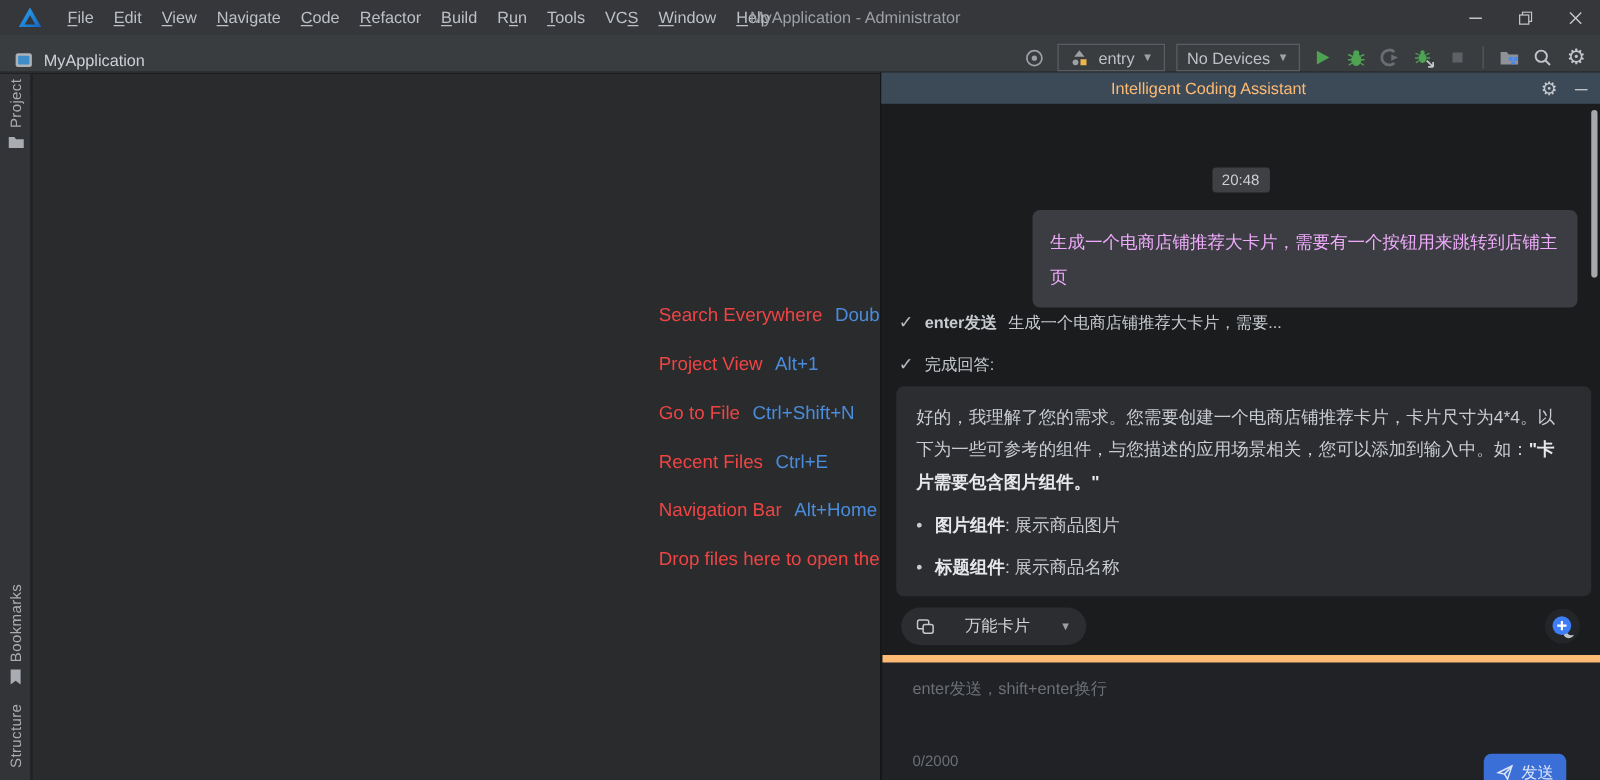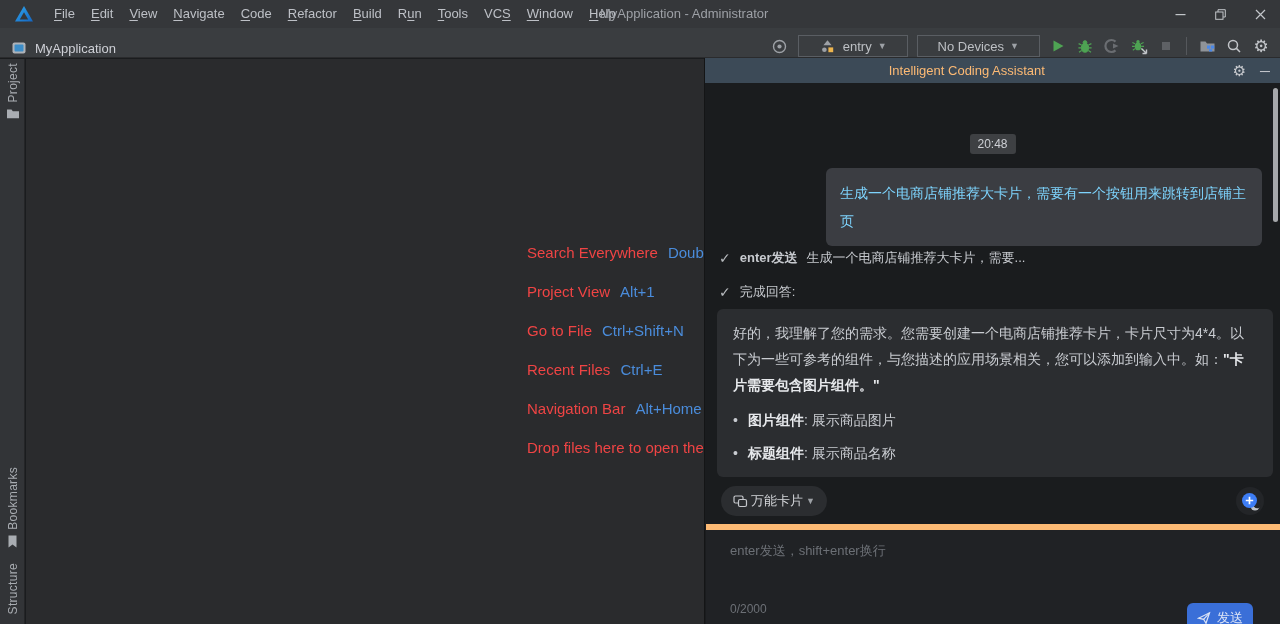--- a/index.html
+++ b/index.html
@@ -22,21 +22,21 @@
   .win-controls { position:absolute; right:0; top:0; height:28px; display:flex; }
   .win-btn { width:40px; height:28px; display:flex; align-items:center; justify-content:center; color:#C2C5C9; }
 
   
   .toolbar { position:absolute; left:0; top:28px; width:1280px; height:30px;
     background:#3A3D40; border-bottom:1px solid #2A2B2D; display:flex; align-items:flex-end; }
   .toolbar-left { display:flex; align-items:center; gap:7px; padding-left:10px; }
   .project-name { font-size:13px; color:#CED0D6; }
   .toolbar-right { margin-left:auto; display:flex; align-items:center; gap:9px; padding-right:10px; }
   .tb-icon { width:18px; height:18px; display:flex; align-items:center; justify-content:center; }
-  .dropdown { display:flex; align-items:center; gap:6px; height:22px; padding:0 20px;
+  .dropdown { display:flex; align-items:center; gap:6px; height:22px; padding:0 8px;
     border:1px solid #5A5E63; border-radius:0; font-size:13px; color:#BDC0C4; }
   .chev { font-size:9px; color:#9DA1A6; }
   .tb-divider { width:1px; height:18px; background:#55585C; margin:0 2px; }
   .gear-glyph { font-size:17px; color:#C2C5C9; line-height:1; font-family:"DejaVu Sans",sans-serif; }
 
   
   .main { position:absolute; left:0; top:59px; width:1280px; height:565px; }
 
   
   .stripe { position:absolute; left:0; top:0; width:25px; height:100%;
@@ -65,38 +65,38 @@
   .hdr-min { font-size:14px; font-weight:bold; }
 
   .scroll-thumb { position:absolute; right:2px; top:30px; width:5px; height:134px;
     background:#A6A8AB; border-radius:3px; }
 
   .time-chip { position:absolute; left:50%; transform:translateX(-50%); top:76px;
     background:#3E4043; border-radius:3px; padding:3px 8px; font-size:12px; color:#CDCFD4; }
 
   .user-bubble { position:absolute; right:18px; top:110px; width:436px;
     background:#3B3D42; border-radius:6px; padding:11px 14px;
-    font-size:14px; line-height:28px; color:#7dd3fc; }
+    font-size:14px; line-height:28px; color:#f0abfc; }
 
   .status-row { position:absolute; left:14px; display:flex; align-items:center; gap:9px;
     font-size:13px; color:#C7CACF; white-space:nowrap; }
   .check { color:#B6B9BD; font-size:14px; font-family:"DejaVu Sans",sans-serif; }
   .status-strong { font-weight:700; }
 
   .response-card { position:absolute; left:12px; top:251px; width:556px;
     background:#2B2D30; border-radius:6px; padding:11px 16px 13px;
     font-size:14px; line-height:26px; color:#C9CCD1; }
   .response-card b { color:#E6E8EB; }
   .bullets { margin-top:8px; }
   .bullet-row { display:flex; gap:10px; margin-top:12px; line-height:21px; }
   .bullet-dot { color:#C9CCD1; }
 
   .chip-row { position:absolute; left:16px; right:16px; top:428px; height:30px;
     display:flex; align-items:center; }
-  .agent-chip { display:flex; align-items:center; gap:3px; height:30px; padding:0 12px;
+  .agent-chip { display:flex; align-items:center; gap:24px; height:30px; padding:0 12px;
     background:#2B2D30; border-radius:15px; font-size:13px; color:#D3D5D9; }
   .plus-btn { margin-left:auto; width:28px; height:28px; border-radius:50%;
     background:#232528; border:none; display:flex; align-items:center; justify-content:center; }
 
   .input-panel { position:absolute; left:1px; top:466px; width:575px; height:100px;
     background:#202225; border-top:6px solid #fdba74; }
   .chat-input { position:absolute; left:24px; top:12px; width:520px; height:48px;
     background:transparent; border:none; outline:none; resize:none;
     font-family:inherit; font-size:13px; color:#C9CCD1; }
   .chat-input::placeholder { color:#6C7076; }

